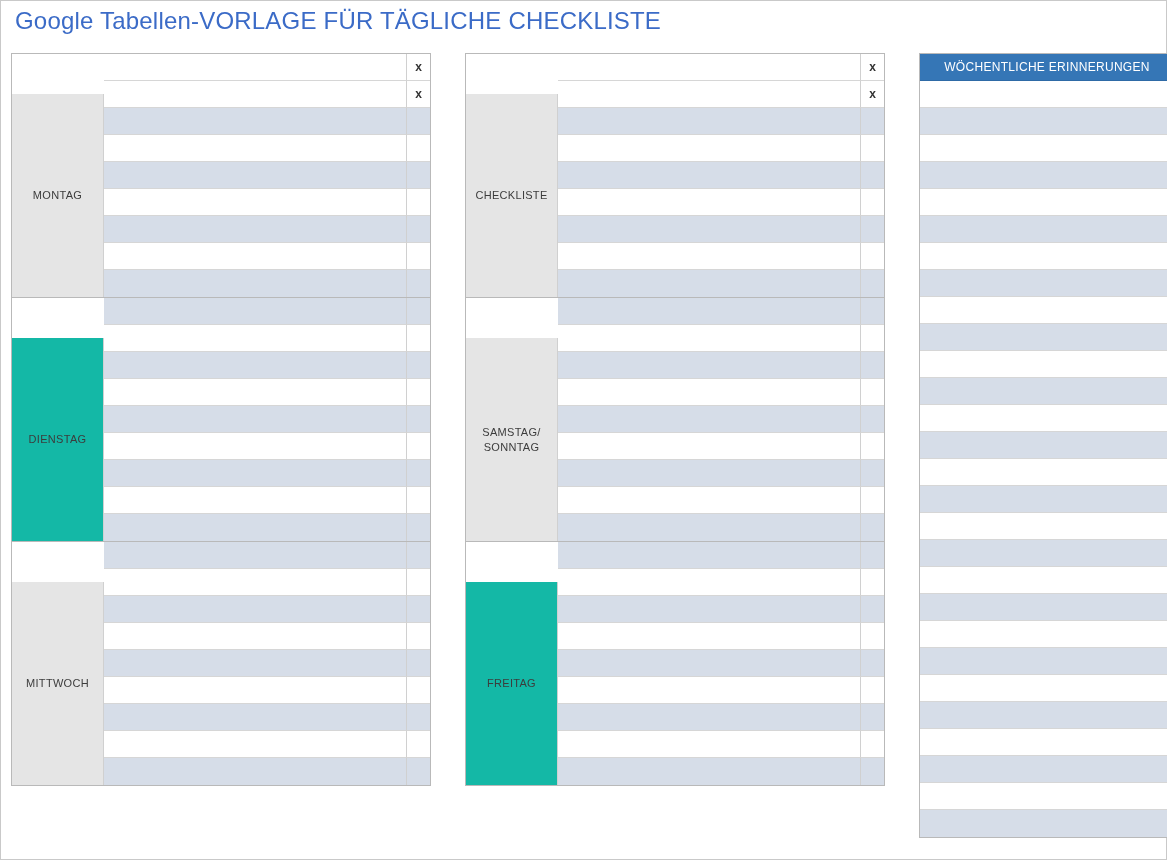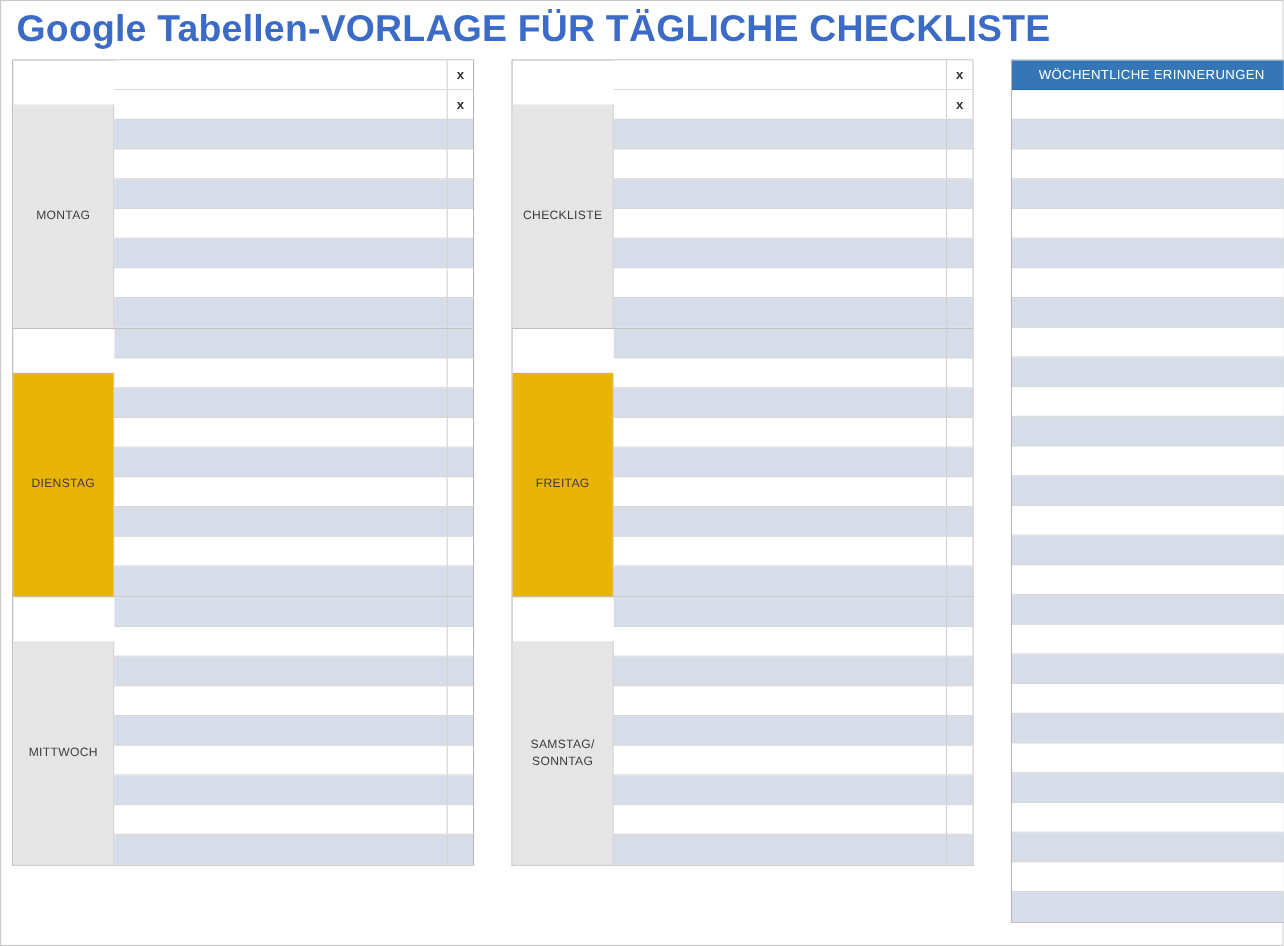--- a/index.html
+++ b/index.html
@@ -10,24 +10,24 @@
     background: #fff;
     width: 1167px;
   }
   .page {
     border: 1px solid #c9c9c9;
     width: 1167px;
     height: 860px;
     padding: 6px 10px 10px 10px;
   }
   .title {
-    font-size: 34px;
-    font-weight: bold;
+    font-size: 24px;
+    font-weight: normal;
     color: #3b6bc7;
-    margin: 0 0 8px 4px;
+    margin: 0 0 18px 4px;
     letter-spacing: 0.2px;
   }
   .columns {
     display: flex;
     gap: 34px;
   }
   .col { flex: 0 0 auto; }
   .col-days { width: 420px; }
   .col-reminders { width: 256px; }
 
@@ -70,21 +70,21 @@
     font-weight: bold;
     color: #333;
   }
   .row:last-child .task-cell,
   .row:last-child .check-cell { border-bottom: none; }
   .row.shaded .task-cell,
   .row.shaded .check-cell { background: #d6dde8; }
   .row:not(.shaded) .task-cell,
   .row:not(.shaded) .check-cell { background: #fff; }
 
-  .day-block.alt .day-label { background: #eab308; }
+  .day-block.alt .day-label { background: #14b8a6; }
 
   .reminder-block { border: 1px solid #b9b9b9; }
   .reminder-header {
     height: 27px;
     background: #3576b6;
     color: #fff;
     font-size: 12px;
     font-weight: normal;
     letter-spacing: 0.3px;
     display: flex;
@@ -274,66 +274,66 @@
                 <div class="task-cell"></div>
                 <div class="check-cell"></div>
               </div>
               <div class="row shaded">
                 <div class="task-cell"></div>
                 <div class="check-cell"></div>
               </div>
             </div>
           </div>
         </div>
+        <div class="day-block">
+          <div class="day-grid">
+            <div class="day-label">SAMSTAG/ SONNTAG</div>
+            <div class="rows">
+              <div class="row shaded">
+                <div class="task-cell"></div>
+                <div class="check-cell"></div>
+              </div>
+              <div class="row">
+                <div class="task-cell"></div>
+                <div class="check-cell"></div>
+              </div>
+              <div class="row shaded">
+                <div class="task-cell"></div>
+                <div class="check-cell"></div>
+              </div>
+              <div class="row">
+                <div class="task-cell"></div>
+                <div class="check-cell"></div>
+              </div>
+              <div class="row shaded">
+                <div class="task-cell"></div>
+                <div class="check-cell"></div>
+              </div>
+              <div class="row">
+                <div class="task-cell"></div>
+                <div class="check-cell"></div>
+              </div>
+              <div class="row shaded">
+                <div class="task-cell"></div>
+                <div class="check-cell"></div>
+              </div>
+              <div class="row">
+                <div class="task-cell"></div>
+                <div class="check-cell"></div>
+              </div>
+              <div class="row shaded">
+                <div class="task-cell"></div>
+                <div class="check-cell"></div>
+              </div>
+            </div>
+          </div>
+        </div>
         <div class="day-block alt">
           <div class="day-grid">
             <div class="day-label">FREITAG</div>
-            <div class="rows">
-              <div class="row shaded">
-                <div class="task-cell"></div>
-                <div class="check-cell"></div>
-              </div>
-              <div class="row">
-                <div class="task-cell"></div>
-                <div class="check-cell"></div>
-              </div>
-              <div class="row shaded">
-                <div class="task-cell"></div>
-                <div class="check-cell"></div>
-              </div>
-              <div class="row">
-                <div class="task-cell"></div>
-                <div class="check-cell"></div>
-              </div>
-              <div class="row shaded">
-                <div class="task-cell"></div>
-                <div class="check-cell"></div>
-              </div>
-              <div class="row">
-                <div class="task-cell"></div>
-                <div class="check-cell"></div>
-              </div>
-              <div class="row shaded">
-                <div class="task-cell"></div>
-                <div class="check-cell"></div>
-              </div>
-              <div class="row">
-                <div class="task-cell"></div>
-                <div class="check-cell"></div>
-              </div>
-              <div class="row shaded">
-                <div class="task-cell"></div>
-                <div class="check-cell"></div>
-              </div>
-            </div>
-          </div>
-        </div>
-        <div class="day-block">
-          <div class="day-grid">
-            <div class="day-label">SAMSTAG/ SONNTAG</div>
             <div class="rows">
               <div class="row shaded">
                 <div class="task-cell"></div>
                 <div class="check-cell"></div>
               </div>
               <div class="row">
                 <div class="task-cell"></div>
                 <div class="check-cell"></div>
               </div>
               <div class="row shaded">

